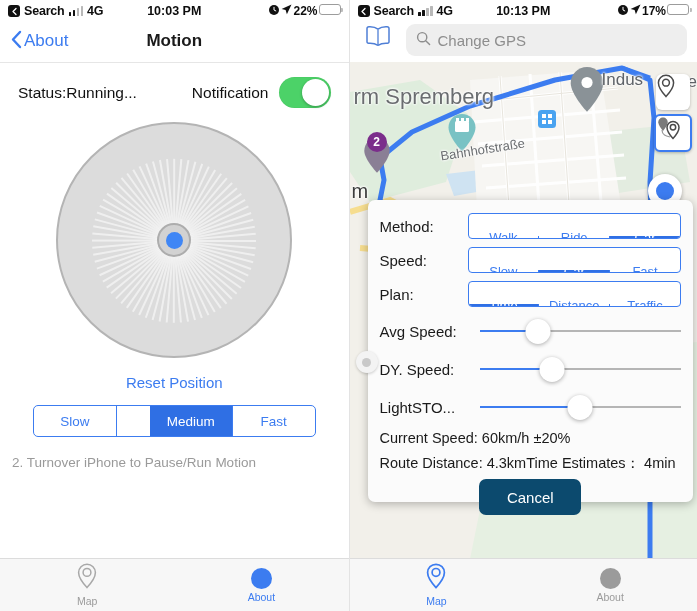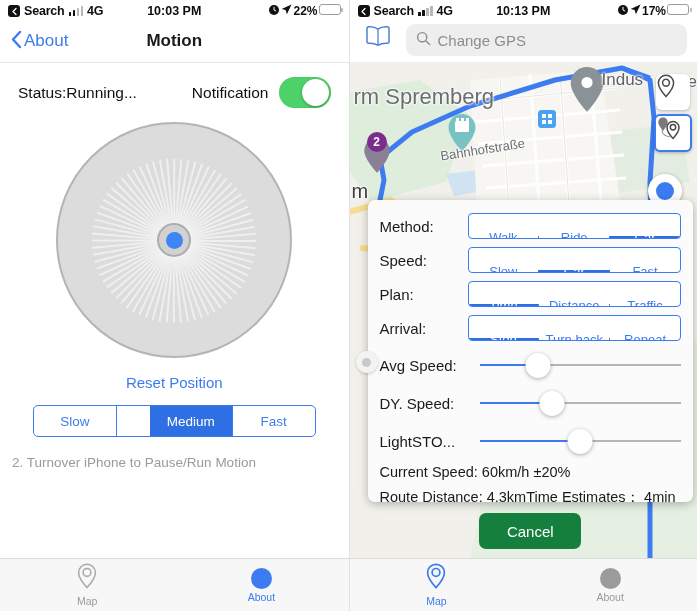--- a/index.html
+++ b/index.html
@@ -208,21 +208,21 @@
   }
 
   .infoline{font-size:14.5px;color:#1a1a1a;margin-top:4px;}
   .infoline.second{margin-top:8px;}
 
   .sheet-actions{
     margin-top:auto;display:flex;gap:22px;justify-content:center;
     padding:6px 0 10px 0;
   }
   .abtn{
-    width:102px;height:36px;border-radius:7px;background:#15803d;color:#fff;
+    width:102px;height:36px;border-radius:7px;background:#0c4a6e;color:#fff;
     font-size:15px;display:flex;align-items:center;justify-content:center;
     cursor:pointer;border:none;
   }
   .sheet-handle{
     position:absolute;left:-12px;top:50%;width:22px;height:22px;border-radius:50%;
     background:#f3f3f3;box-shadow:0 1px 3px rgba(0,0,0,.2);
     display:flex;align-items:center;justify-content:center;
   }
   .sheet-handle i{width:9px;height:9px;border-radius:50%;background:#c9c9c9;display:block;}
 </style>
@@ -576,28 +576,20 @@
               </div>
             </div>
             <div class="srow">
               <div class="slabel">Plan:</div>
               <div class="rseg">
                 <div class="opt active">Time</div>
                 <div class="opt">Distance</div>
                 <div class="opt">Traffic</div>
               </div>
             </div>
-            <div class="srow">
-              <div class="slabel">Arrival:</div>
-              <div class="rseg">
-                <div class="opt active">Stop</div>
-                <div class="opt">Turn back</div>
-                <div class="opt">Repeat</div>
-              </div>
-            </div>
           </div>
         <div id="sheet-sliders">
             <div class="sliderrow">
               <div class="slabel">Avg Speed:</div>
               <div class="slider">
                 <span class="track"></span>
                 <span class="fill" style="width:29%"></span>
                 <span class="knob" style="left:29%"></span>
               </div>
             </div>

